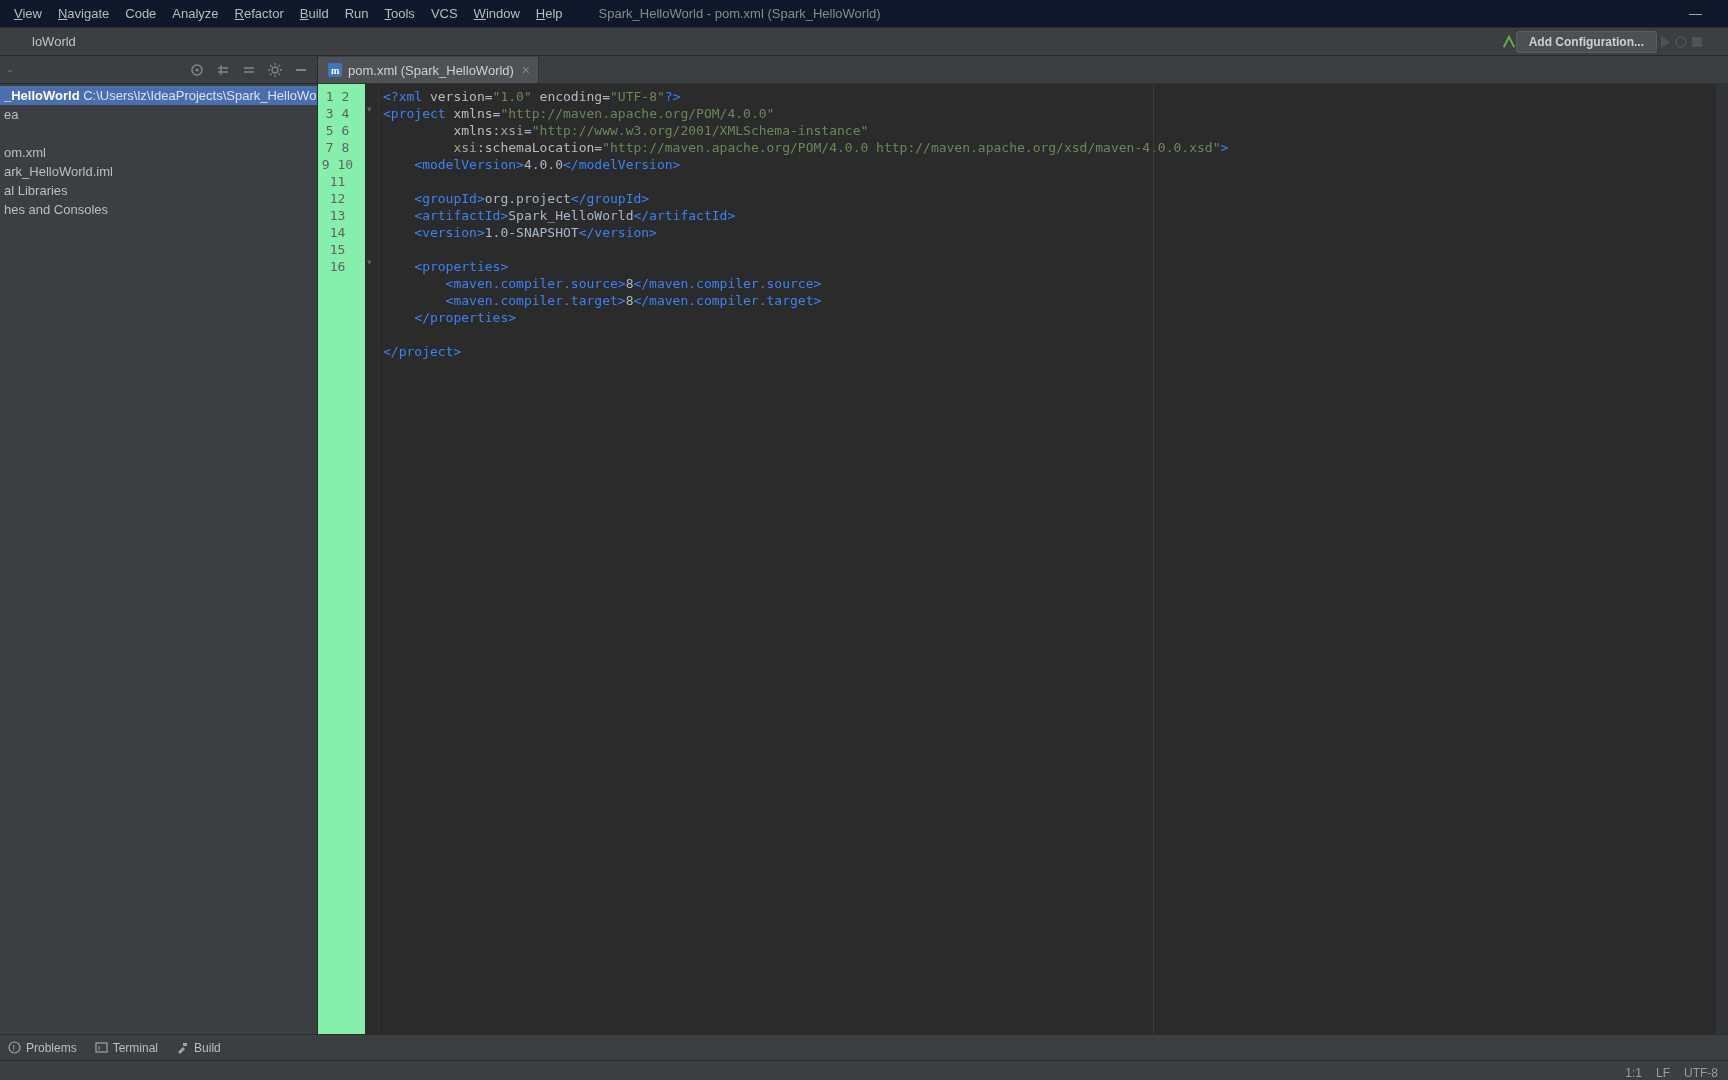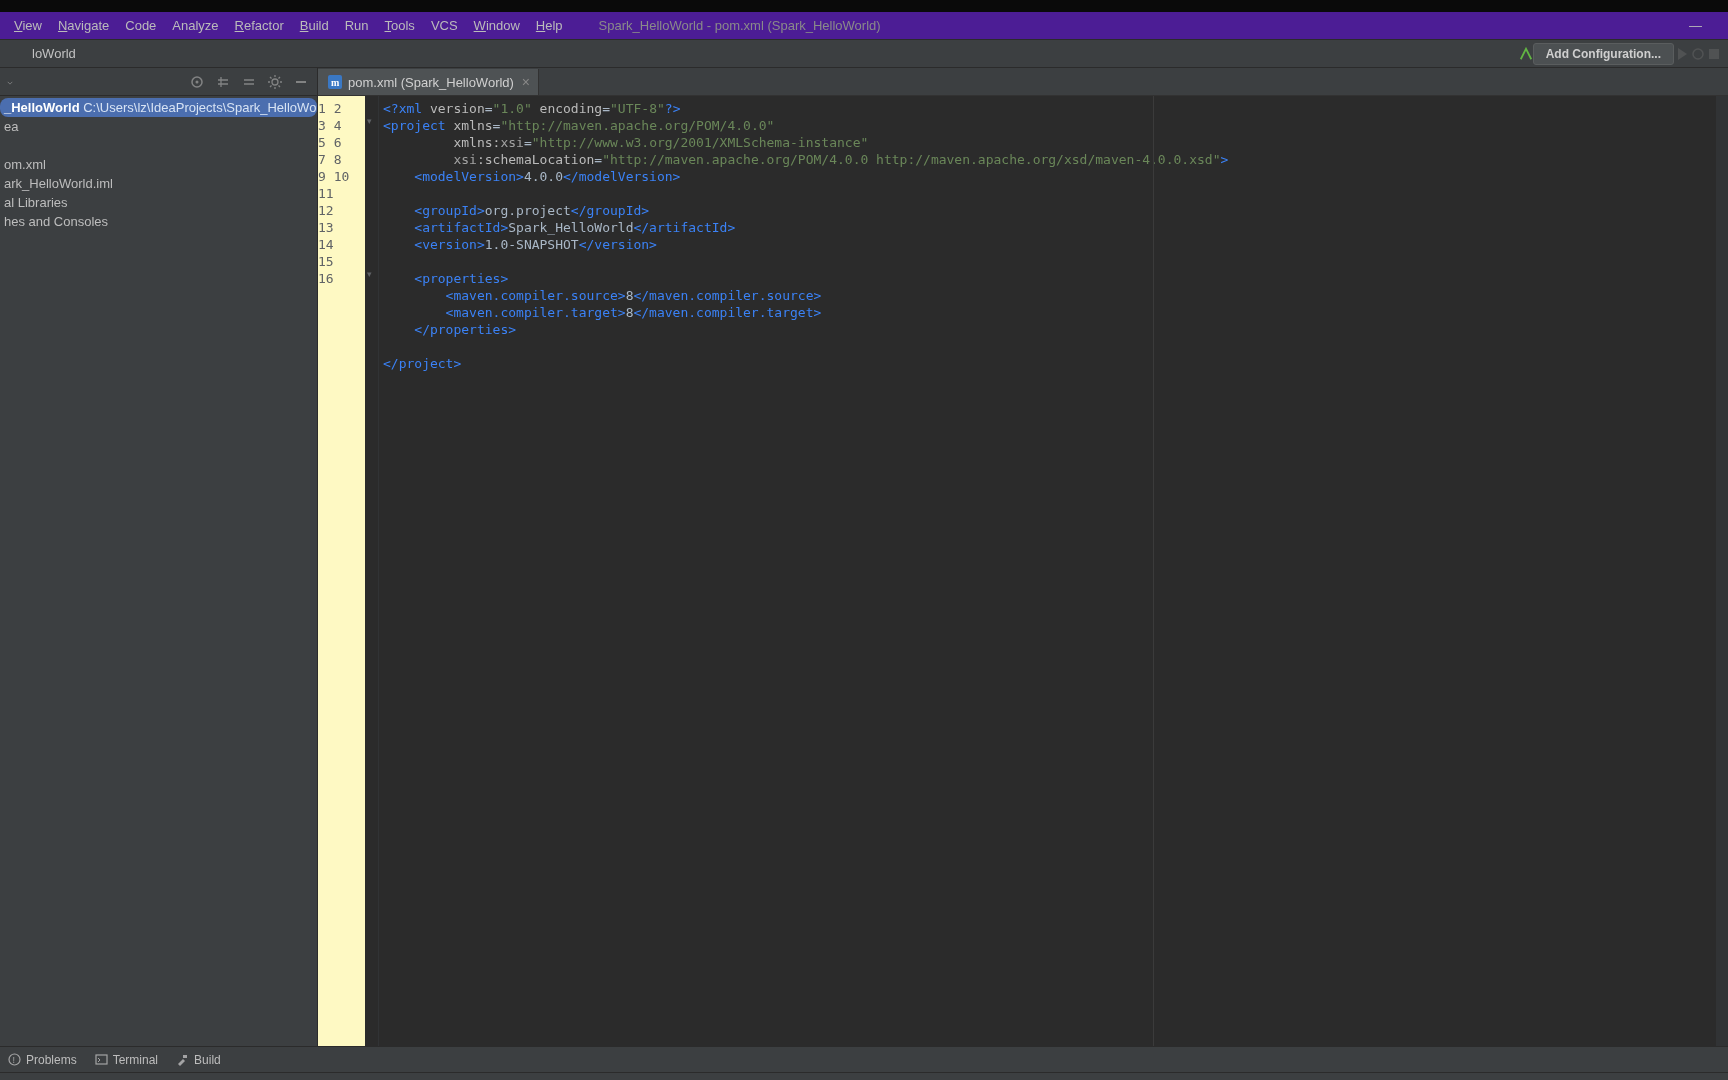--- a/index.html
+++ b/index.html
@@ -6,37 +6,36 @@
 body {
   width:1728px; height:1080px;
   background:#0a0a0a;
   font-family:"Segoe UI",Arial,sans-serif;
   font-size:13px; color:#b0b0b0;
   overflow:hidden; position:relative;
 }
 
 .menubar{
   height:28px; display:flex; align-items:center;
-  background:#4c1d95; border-bottom:1px solid #2b2b2b;
+  background:#0f172a; border-bottom:1px solid #2b2b2b;
   padding-left:6px;
-  margin-top:12px;
 }
 .menubar span{padding:0 8px; color:#bbbbbb; cursor:default;}
 .menubar span u{text-decoration:underline;}
 .menubar .title{margin-left:20px; color:#8a8a8a;}
 .menubar .min{margin-left:auto; margin-right:18px; color:#bbbbbb;}
 
 
 .navrow{
   height:28px; display:flex; align-items:center;
   background:#3c3f41; border-bottom:1px solid #2b2b2b;
   color:#c2c2c2; font-weight:bold; padding-left:4px;
 }
 .navrow .crumb{font-weight:normal;margin-left:28px;}
-.navrow .right{margin-left:auto; display:flex; align-items:center; gap:0; padding-right:6px;text-align:right;}
+.navrow .right{margin-left:auto; display:flex; align-items:center; gap:0; padding-right:23px;text-align:right;}
 .build-icon{width:14px;height:14px;display:inline-block;}
 .build-icon svg{width:14px;height:14px;}
 .addconf{
   background:#4c5052; color:#cfcfcf; padding:2px 12px;
   border:1px solid #5a5d5e; border-radius:3px; height:22px;
   display:flex; align-items:center; font-size:12px;
 }
 .tb-icon{width:16px;height:16px;opacity:.4;}
 .tb-icon svg{width:16px;height:16px;}
 
@@ -48,39 +47,39 @@
 }
 .project-toolbar{
   height:28px; display:flex; align-items:center; justify-content:flex-end;
   gap:10px; padding-right:8px; border-bottom:1px solid #2b2b2b;
 }
 .pt-icon{width:16px;height:16px;opacity:.7;}
 .pt-left{margin-right:auto;padding-left:6px;width:14px;height:14px;opacity:.7;}
 .tree{padding-top:2px;}
 .tree .row{
   height:19px; display:flex; align-items:center; padding-left:4px;
-  color:#bdbdbd; white-space:nowrap; overflow:hidden;border-radius:8px;
+  color:#bdbdbd; white-space:nowrap; overflow:hidden;
 }
 .tree .row.sel{background:#4b6eaf; color:#ffffff;}
 .tree .row.sel .dim{color:#d7e3f4;}
 .tree .dim{color:#7a7f85;}
 .tree .bold{font-weight:bold;}
 
 .editor{flex:1; display:flex; flex-direction:column; background:#2b2b2b;}
 .tabs{height:28px; display:flex; align-items:flex-end; background:#3c3f41; border-bottom:1px solid #323232;}
 .tab{
   height:26px; display:flex; align-items:center; gap:6px;
   padding:0 24px 0 10px; background:#4e5254; color:#d0d0d0;
   border-right:1px solid #323232; position:relative; font-size:13px;
 }
 .tab .m-ico{width:14px;height:14px;}
 .tab .close{position:absolute; right:8px; font-size:14px; color:#888;}
 .codewrap{flex:1; display:flex; background:#2b2b2b; position:relative;}
 .gutter{
-  width:47px; background:#fef9c3; text-align:left;
+  width:47px; background:#86efac; text-align:center;
   padding:4px 8px 0 0; color:#606366; font-family:Consolas,monospace;
   font-size:13px; line-height:17px;
 }
 .foldbar{width:14px;background:#2b2b2b;border-right:1px solid #313335;position:relative;}
 .fold-mark{position:absolute;left:2px;color:#606366;font-size:9px;}
 .code{
   flex:1; padding:4px 0 0 4px; font-family:Consolas,monospace;
   font-size:13px; line-height:17px; white-space:pre; color:#a9b7c6;
   position:relative;
 }

